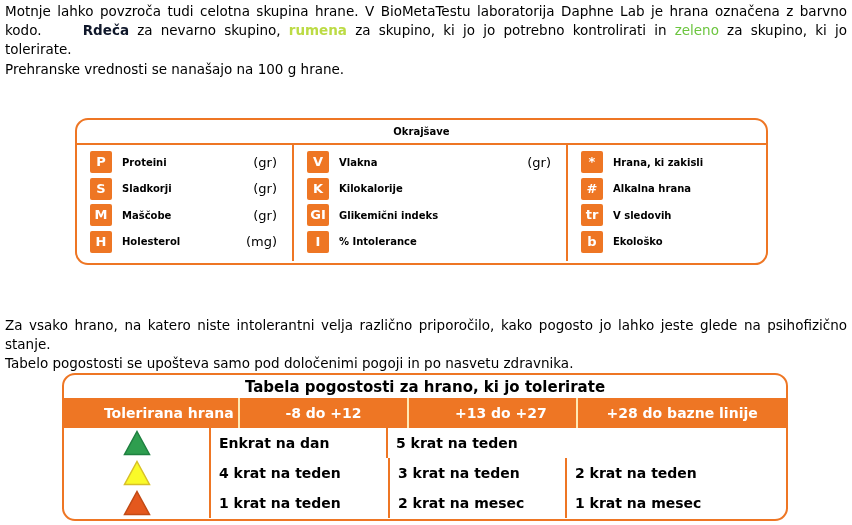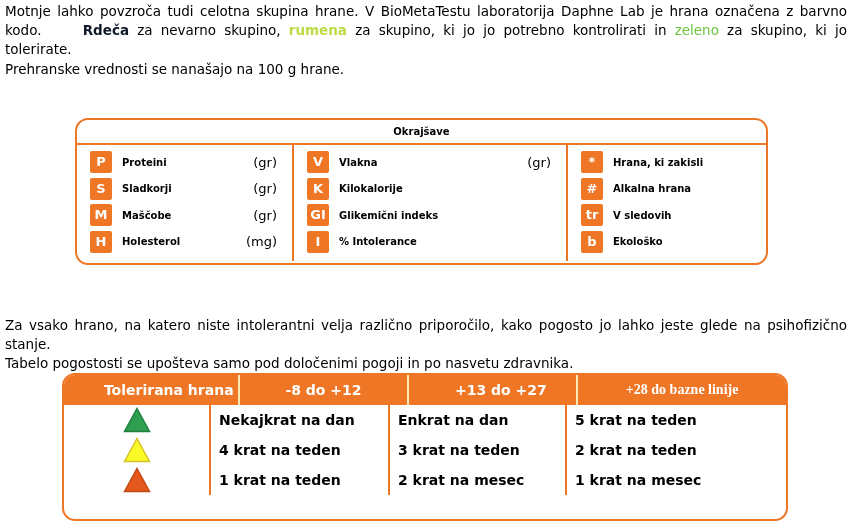--- a/index.html
+++ b/index.html
@@ -34,21 +34,21 @@
   .abbr-unit{margin-left:auto;margin-right:15px;font-size:13px;}
   
   .freq{
     position:absolute;left:62px;top:373px;width:726px;height:148px;
     border:2px solid #ee7624;border-radius:13px;box-sizing:border-box;background:#fff;overflow:hidden;
   }
   .freq-title{height:23px;line-height:24px;text-align:center;font-weight:bold;font-size:15px;}
   .freq-header{display:flex;height:30px;background:#ee7624;}
   .hcell{box-sizing:border-box;color:#fff;font-weight:bold;font-size:14px;text-align:center;line-height:30px;
     overflow:hidden;white-space:nowrap;}
-  .hcell.w1{width:145px;margin-left:36px;} .hcell.w2{width:179px;} .hcell.w3{width:177px;padding-left:16px;} .hcell.w4{width:221px;font-family:Liberation Serif, serif;}
+  .hcell.w1{width:145px;margin-left:36px;} .hcell.w2{width:179px;} .hcell.w3{width:177px;padding-left:16px;} .hcell.w4{width:221px;}
   .hcell + .hcell{border-left:2px solid #ffe9b3;}
   .freq-row{display:flex;height:30px;}
   .cell{box-sizing:border-box;font-weight:bold;font-size:14px;line-height:30px;padding-left:8px;
     white-space:nowrap;overflow:hidden;}
   .cell.w1{width:145px;padding-left:0;display:flex;align-items:center;justify-content:center;}
   .cell.w2{width:179px;} .cell.w3{width:177px;} .cell.w4{width:200px;}
   .freq-row .cell + .cell{border-left:2px solid #ee7624;}
   .tri svg{display:block;}
   .tri-green polygon{stroke:#1f8040;stroke-width:1.5;}
   .tri-yellow polygon{stroke:#d8c028;stroke-width:1.5;}
@@ -133,35 +133,35 @@
 
   </div>
 </div>
 
 <div class="textblock" style="top:316px;">
   <p class="justified">Za vsako hrano, na katero niste intolerantni velja različno priporočilo, kako pogosto jo lahko jeste glede na psihofizično stanje.</p>
   <p>Tabelo pogostosti se upošteva samo pod določenimi pogoji in po nasvetu zdravnika.</p>
 </div>
 
 <div class="freq">
+  <div class="freq-title">Tabela pogostosti za hrano, ki jo tolerirate</div>
 
   <div class="freq-header">
     <div class="hcell w1">Tolerirana hrana</div>
     <div class="hcell w2">-8 do +12</div>
     <div class="hcell w3">+13 do +27</div>
     <div class="hcell w4">+28 do bazne linije</div>
   </div>
 
   <div class="freq-row">
     <div class="cell w1 tri tri-green">
       <svg width="28" height="26" viewBox="0 0 28 26">
           <polygon points="14,1.5 26.5,24.5 1.5,24.5" fill="#2e9e4f"></polygon>
         </svg>
     </div>
-    <div class="cell w2">Nekajkrat na dan</div>
     <div class="cell w3">Enkrat na dan</div>
     <div class="cell w4">5 krat na teden</div>
   </div>
 
   <div class="freq-row">
     <div class="cell w1 tri tri-yellow">
       <svg width="28" height="26" viewBox="0 0 28 26">
           <polygon points="14,1.5 26.5,24.5 1.5,24.5" fill="#fafa28"></polygon>
         </svg>
     </div>

